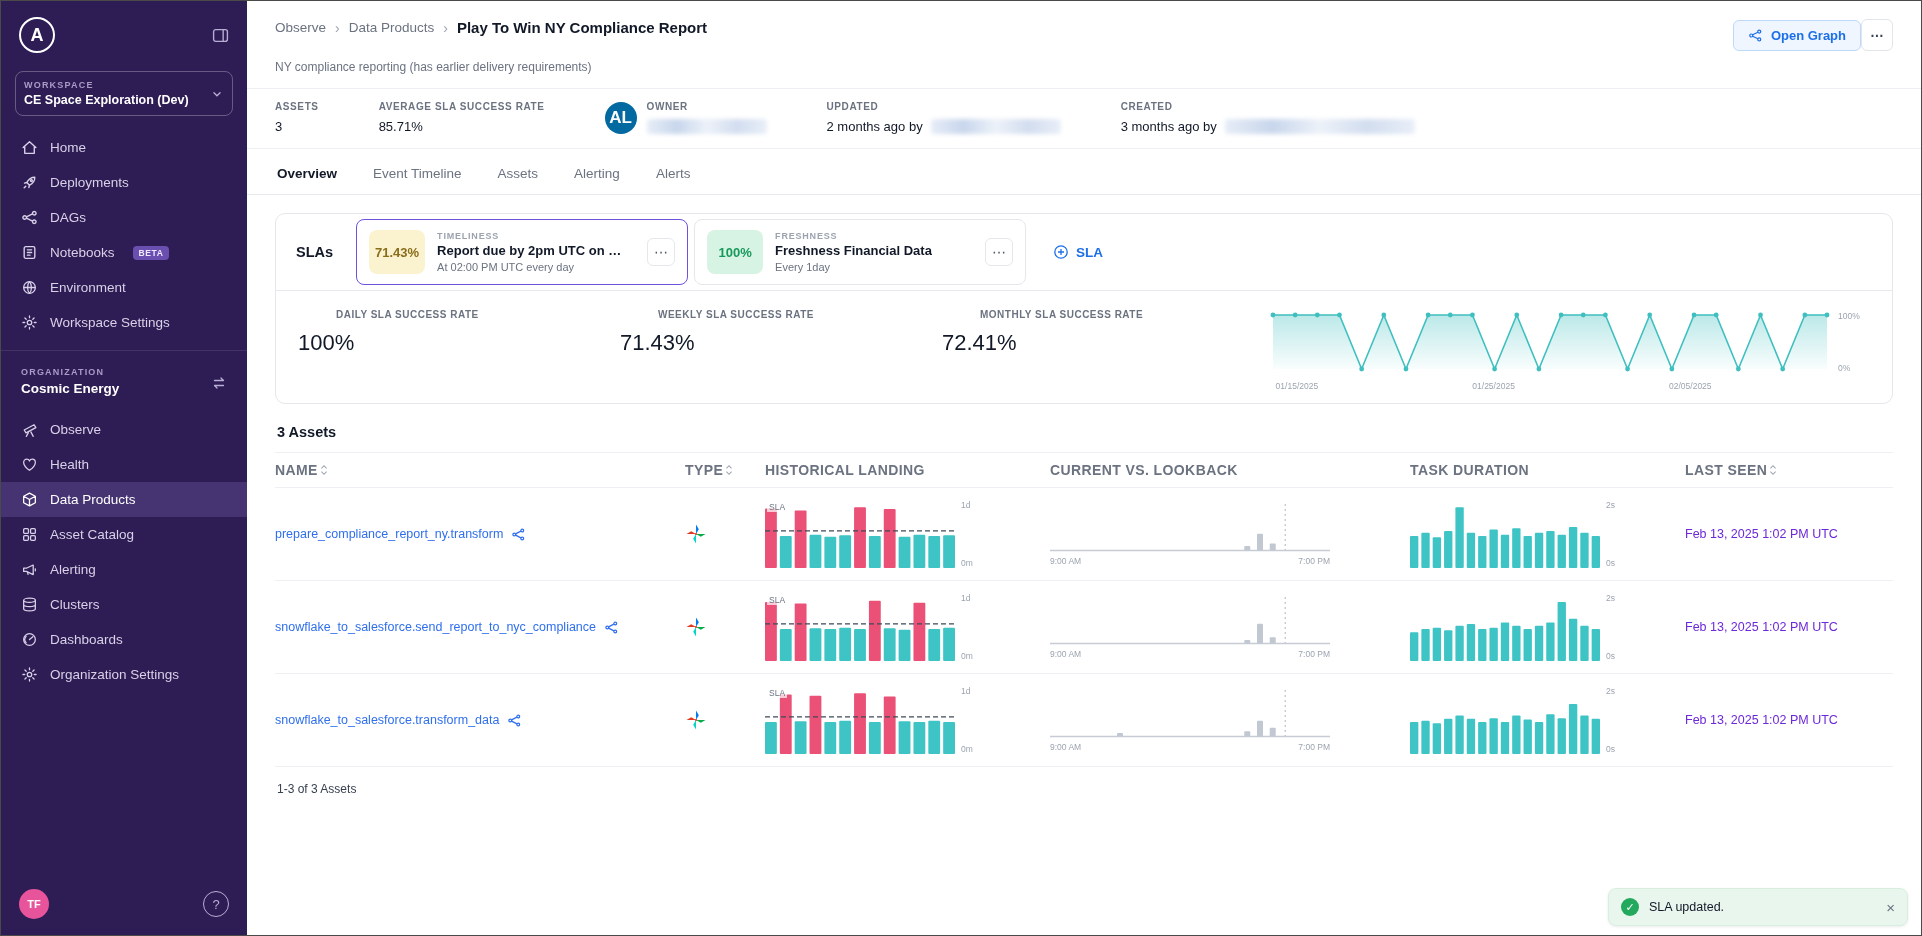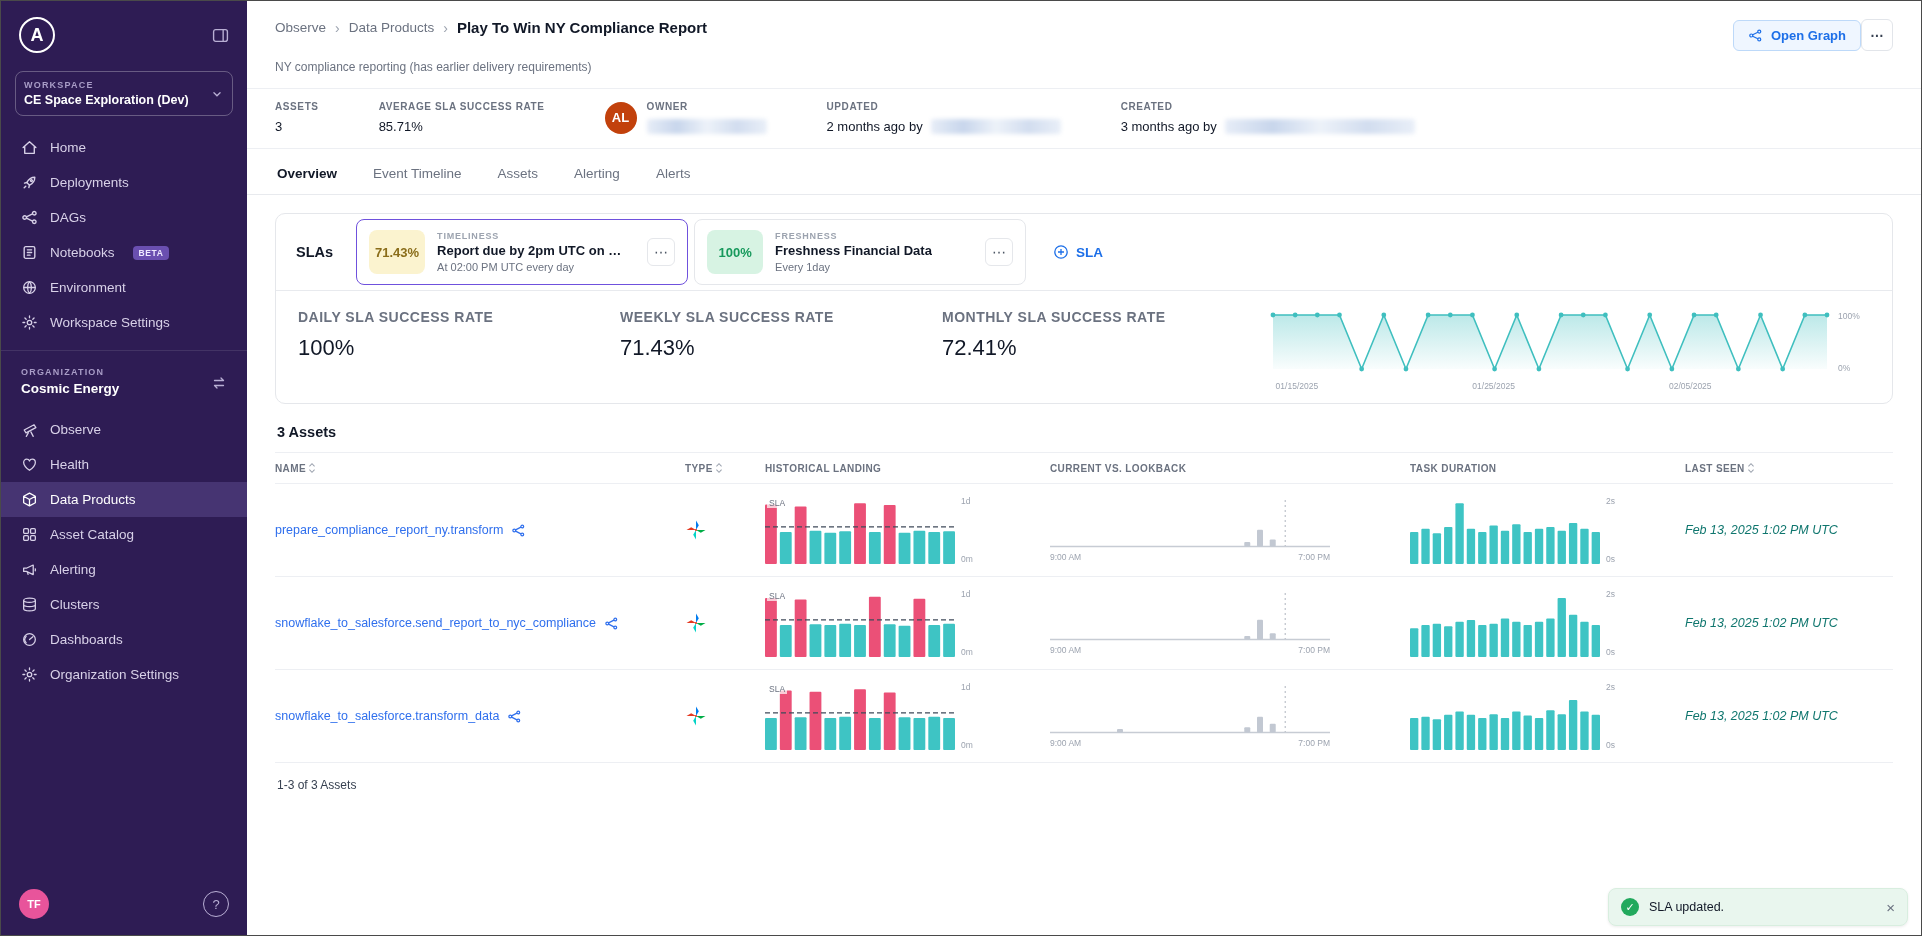--- a/index.html
+++ b/index.html
@@ -40,21 +40,21 @@
   .crumb-current { color:#111827; font-weight:700; font-size:15px; }
   .subtitle { font-size:12px; color:#6B7280; margin-top:9px; }
   .head-actions { display:flex; gap:0; align-items:center; }
   .open-graph-btn { display:flex; align-items:center; gap:8px; color:#1D6FE8; background:#EFF6FF; border:1px solid #BDD9F9; border-radius:6px; font-size:13px; font-weight:600; padding:7px 14px; cursor:pointer; }
   .more-btn { width:32px; height:32px; border:1px solid #E2E5EA; border-radius:6px; display:flex; align-items:center; justify-content:center; color:#374151; font-weight:700; background:#fff; cursor:pointer; }
 
   .stats { display:flex; gap:60px; padding:12px 28px 14px; border-top:1px solid #EDEFF3; border-bottom:1px solid #EDEFF3; margin-top:14px; align-items:flex-start; }
   .stat-label { font-size:10px; color:#6B7280; letter-spacing:.6px; margin-bottom:7px; font-weight:600; }
   .stat-value { font-size:13px; color:#111827; display:flex; align-items:center; gap:8px; }
   .owner-stat { display:flex; align-items:center; gap:10px; }
-  .owner-avatar { width:32px; height:32px; border-radius:50%; background:#c2410c; color:#fff; font-size:13px; font-weight:700; display:flex; align-items:center; justify-content:center; }
+  .owner-avatar { width:32px; height:32px; border-radius:50%; background:#0369a1; color:#fff; font-size:17px; font-weight:700; display:flex; align-items:center; justify-content:center; }
   .blur-redact { height:15px; border-radius:3px; background:linear-gradient(90deg,#E7EDF7,#C8D6EC,#EDF2F9,#D2DDEF,#E9EFF8); filter:blur(2px); }
   .by-row { display:flex; align-items:center; gap:8px; }
 
   .tabs { display:flex; gap:32px; padding:0 28px; border-bottom:1px solid #E8EAEE; margin-top:4px; }
   .tab { padding:13px 2px; font-size:13.5px; color:#6B7280; cursor:pointer; }
   .tab.active { color:#111827; font-weight:600; }
 
   .content { padding:18px 28px 0; flex:1; overflow:hidden; }
 
   
@@ -67,55 +67,55 @@
   .badge-yellow { background:#FBF3CF; color:#8A6D1A; }
   .badge-green { background:#D7F3E3; color:#17995C; }
   .sla-kind { font-size:9px; color:#9CA3AF; letter-spacing:.8px; font-weight:700; }
   .sla-name { font-size:13px; color:#111827; font-weight:600; white-space:nowrap; overflow:hidden; text-overflow:ellipsis; max-width:190px; margin-top:2px; }
   .sla-sched { font-size:11px; color:#6B7280; margin-top:3px; }
   .kebab { margin-left:auto; width:28px; height:28px; border:1px solid #E5E7EB; border-radius:6px; display:flex; align-items:center; justify-content:center; color:#4B5563; font-size:14px; cursor:pointer; background:#fff; flex-shrink:0; }
   .add-sla { display:flex; align-items:center; gap:7px; color:#1D6FE8; font-size:13.5px; font-weight:600; padding:0 24px; cursor:pointer; }
 
   .rates { display:flex; align-items:flex-start; padding:18px 22px 12px; }
   .rate { width:322px; }
-  .rate-label { font-size:14px; color:#6B7280; letter-spacing:.5px; font-weight:600; }
+  .rate-label { font-size:10px; color:#6B7280; letter-spacing:.5px; font-weight:600;margin-left:38px; }
   .rate-value { font-size:22px; color:#111827; margin-top:10px; font-weight:500; }
   .trend-wrap { flex:1; display:flex; margin-left:6px; }
   .trend-plot { flex:1; position:relative; height:82px; }
   .trend-chart { position:absolute; left:0; right:0; top:0; bottom:18px; }
   .trend-xlabel { position:absolute; bottom:0; font-size:8.5px; color:#9CA3AF; }
   .trend-ycol { width:38px; position:relative; font-size:8.5px; color:#9CA3AF; }
   .trend-ymax { position:absolute; top:2px; left:6px; }
   .trend-ymin { position:absolute; bottom:18px; left:6px; }
 
   
   .assets-title { font-size:14.5px; font-weight:700; color:#111827; margin:20px 2px 12px; }
   .arow { display:grid; grid-template-columns:410px 80px 285px 360px 275px 1fr; align-items:center; border-bottom:1px solid #EDEFF3; }
   .ahead { border-top:1px solid #EDEFF3; padding:9px 0; }
   .abody { padding:12px 0; }
-  .hcell { display:flex; align-items:center; gap:1px; font-size:10px; color:#6B7280; font-weight:600; letter-spacing:.4px; }
+  .hcell { display:flex; align-items:center; gap:1px; font-size:14px; color:#6B7280; font-weight:600; letter-spacing:.4px; }
   .sort-icon { color:#9CA3AF; }
   .asset-link { color:#2F6FED; font-size:12.5px; display:flex; align-items:center; gap:8px; cursor:pointer; padding-right:16px; }
   .asset-link .nm { word-break:break-all; }
   .type-cell svg { width:22px; height:22px; }
 
   .hist-wrap { position:relative; width:190px; height:68px; }
   .hist-chart { position:absolute; left:0; right:0; top:0; bottom:0; }
   .sla-tag { position:absolute; left:2px; top:2px; font-size:8.5px; color:#6B7280; background:rgba(255,255,255,.7); padding:0 2px; }
   .axis-col { display:flex; flex-direction:column; justify-content:space-between; height:68px; margin-left:6px; font-size:8.5px; color:#9CA3AF; }
   .mini { display:flex; align-items:center; }
 
   .look-wrap { width:280px; }
   .look-chart { width:280px; height:50px; }
   .look-labels { display:flex; justify-content:space-between; font-size:8.5px; color:#9CA3AF; margin-top:4px; }
 
   .dur-wrap { position:relative; width:190px; height:68px; }
   .dur-chart { position:absolute; left:0; right:0; top:0; bottom:0; }
 
-  .last-seen { font-size:12.5px; color:#0f766e;font-style:italic; }
+  .last-seen { font-size:12.5px; color:#6d28d9; }
   .table-footer { font-size:12px; color:#374151; padding:15px 2px; }
 
   
   .toast { position:fixed; right:14px; bottom:10px; width:300px; background:#E9F6EE; border:1px solid #D8EEDF; border-radius:8px; padding:9px 12px; display:flex; align-items:center; gap:10px; box-shadow:0 1px 3px rgba(0,0,0,.08); }
   .toast-check { width:18px; height:18px; border-radius:50%; background:#22A95D; color:#fff; font-size:11px; display:flex; align-items:center; justify-content:center; flex-shrink:0; }
   .toast-msg { font-size:12.5px; color:#111827; }
   .toast-close { margin-left:auto; color:#6B7280; font-size:15px; cursor:pointer; }
 </style>
 </head>
 <body>

